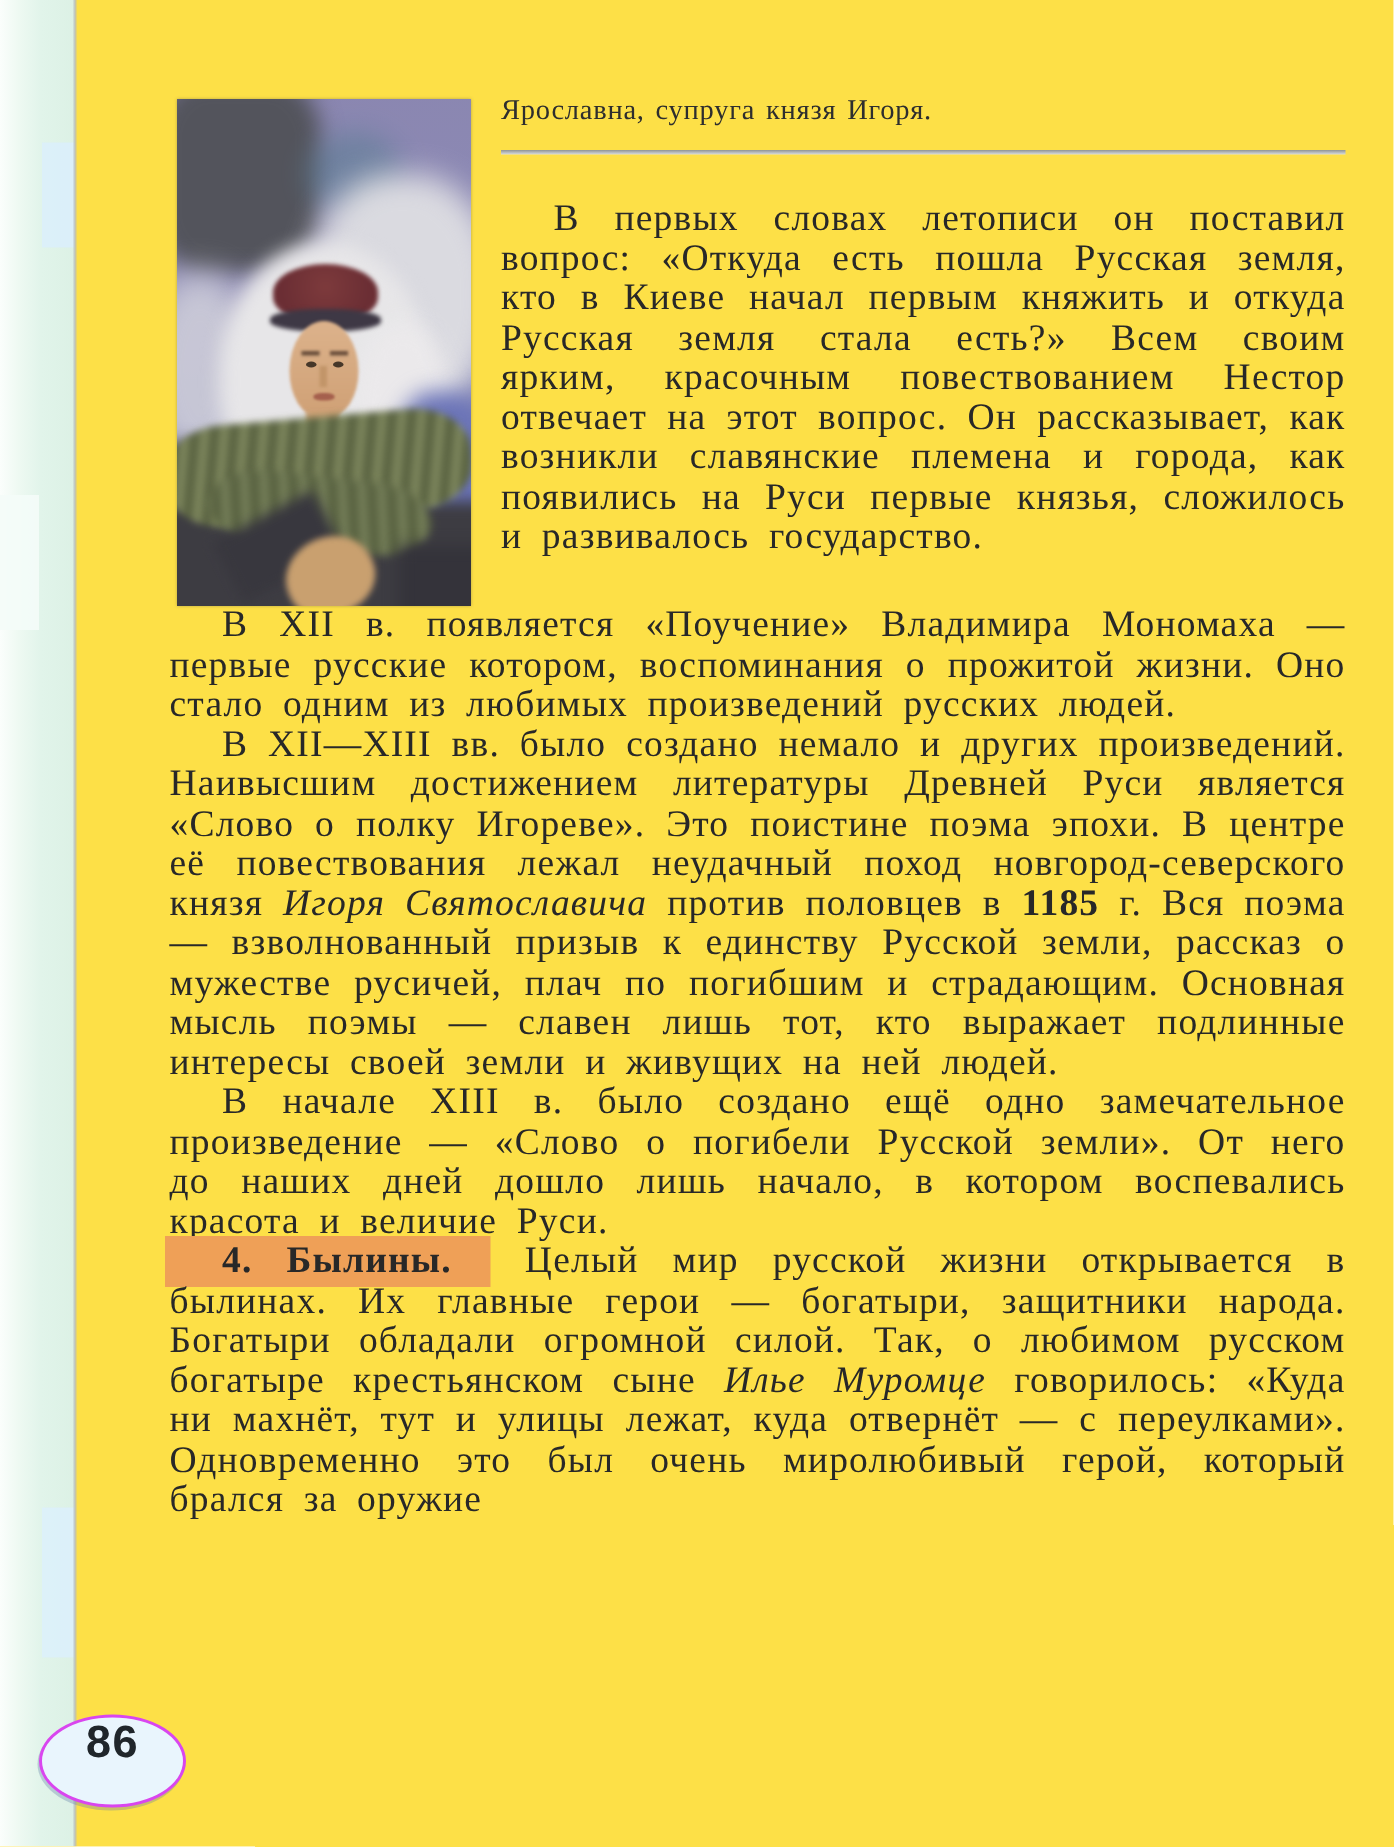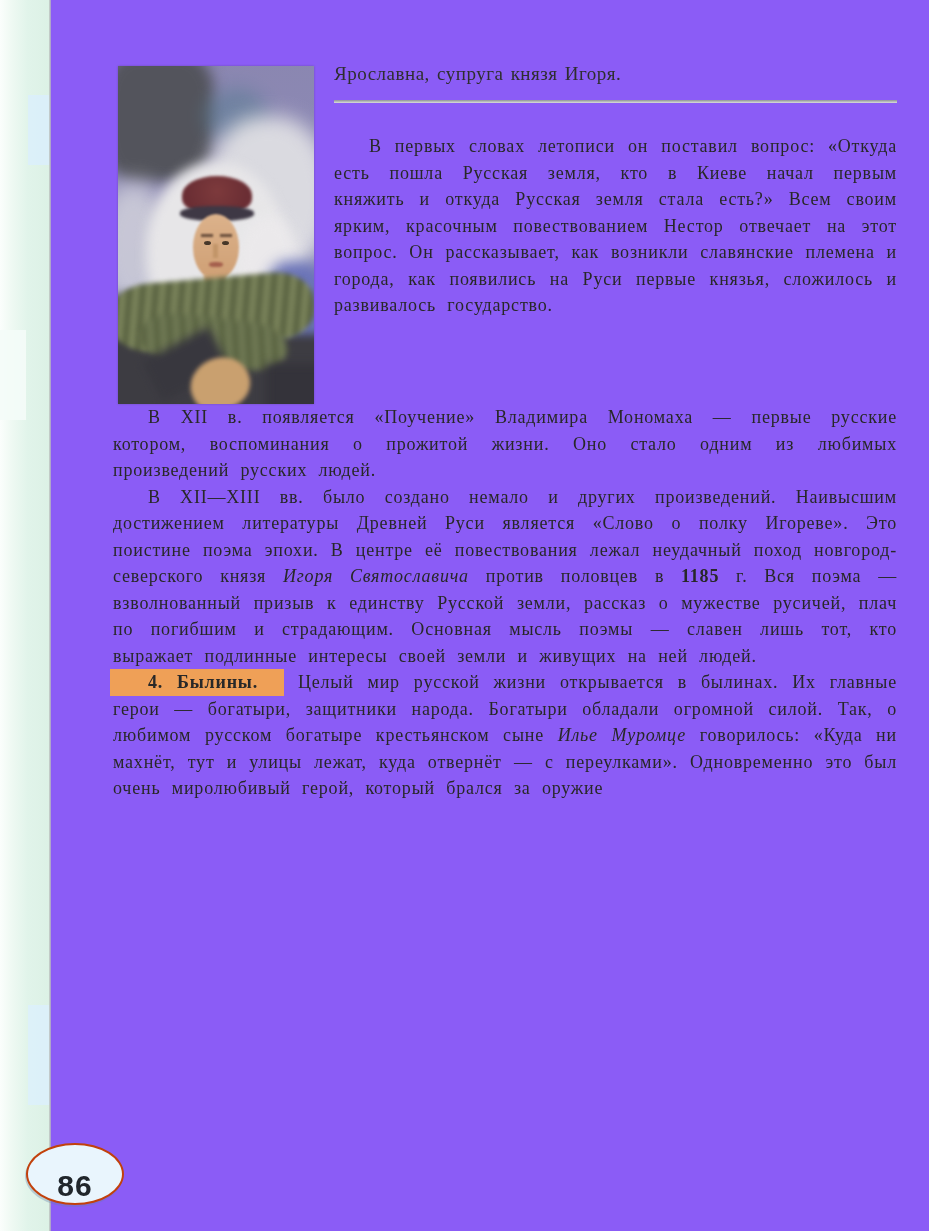--- a/index.html
+++ b/index.html
@@ -1,18 +1,18 @@
 <!DOCTYPE html>
 <html><head>
 <meta charset="utf-8">
 <style>
   html,body { margin:0; padding:0; background:#ffffff; }
   .page {
     position:relative; width:929px; height:1231px; overflow:hidden;
-    background:#8b5cf6; font-family:"Liberation Serif", serif; color:#282828;text-decoration:underline;
+    background:#fde047; font-family:"Liberation Serif", serif; color:#282828;text-decoration:underline;
   }
   
   .edge-stripe { position:absolute; left:0; top:0; width:50px; height:1231px;
     background:linear-gradient(to right,#fbfefc 0%,#eef9f2 25%,#e1f4ea 55%,#dcf1e5 100%); }
   .edge-line { position:absolute; left:49px; top:0; width:2px; height:1231px; background:#b9bdbc; opacity:.75; }
   .edge-patch { position:absolute; background:#dcEFfb; }
   .edge-patch.p1 { left:28px; top:95px;  width:22px; height:70px;  background:#dbeefb; opacity:.85; }
   .edge-patch.p2 { left:28px; top:1005px; width:22px; height:100px; background:#dcf0fb; opacity:.85; }
   .edge-patch.p3 { left:0;    top:330px; width:26px; height:90px;  background:#f4fcf8; opacity:.9; }
 
@@ -50,32 +50,32 @@
   .pl-hand { left:72px; top:292px; width:60px; height:52px; background:#c9a06f; border-radius:50% 50% 45% 45%; transform:rotate(-24deg); filter:blur(2px); }
   .pl-dark-br { left:148px; top:298px; width:60px; height:55px; background:#34333a; filter:blur(5px); }
 
   
   .right-col { flex:1; margin-left:20px; min-width:0; }
   .caption { margin-top:2px; font-size:19px; line-height:28px; letter-spacing:.5px; word-spacing:2px; color:#2e2e2e; }
   .caption .it { font-style:italic; }
   .cap-rule { margin-top:12px; height:3px; background:linear-gradient(to bottom,#8f9494,#dadddd); }
 
   
-  .para { margin:0; font-size:18px; line-height:26.5px; letter-spacing:.8px; word-spacing:6px;
+  .para { margin:0; font-size:25px; line-height:26.5px; letter-spacing:.8px; word-spacing:6px;
           text-align:justify; text-indent:35px; }
   #intro-slot .para { margin-top:30px; }
   .run-i { font-style:italic; }
   .run-b { font-weight:bold; }
   .run-hl { font-weight:bold; background:#efa057; padding:3px 26px 4px 38px; margin-left:-38px; }
 
   
   .page-badge { position:absolute; left:26px; top:1143px; width:94px; height:58px;
-    border:2px solid #c2410c; border-radius:50%; background:#e9f5fd;
+    border:2px solid #d946ef; border-radius:50%; background:#e9f5fd;
     box-shadow:-1px 2px 0 rgba(100,130,170,.35);
-    display:flex; align-items:flex-end; justify-content:center;
+    display:flex; align-items:flex-start; justify-content:center;
     font-family:"Liberation Sans", sans-serif; font-weight:bold; font-size:30px;
     color:#20262b; letter-spacing:1px; }
 </style>
 </head>
 <body>
 
 <div class="page">
 
   <div class="edge-stripe"></div>
   <div class="edge-patch p1"></div>
@@ -122,20 +122,21 @@
         <div id="intro-slot">
             <p class="para"><span>В первых словах летописи он поставил вопрос: «Откуда есть пошла Русская земля, кто в Киеве начал первым княжить и откуда Русская земля стала есть?» Всем своим ярким, красочным повествованием Нестор отвечает на этот вопрос. Он рассказывает, как возникли славянские племена и города, как появились на Руси первые князья, сложилось и развивалось государство.</span></p>
           </div>
       </div>
 
     </div>
 
     <div id="body-slot">
         <p class="para"><span>В XII в. появляется «Поучение» Владимира Мономаха — первые русские котором, воспоминания о прожитой жизни. Оно стало одним из любимых произведений русских людей.</span></p>
         <p class="para"><span>В XII—XIII вв. было создано немало и других произведений. Наивысшим достижением литературы Древней Руси является «Слово о полку Игореве». Это поистине поэма эпохи. В центре её повествования лежал неудачный поход новгород-северского князя </span><span class="run-i">Игоря Святославича</span><span> против половцев в </span><span class="run-b">1185</span><span> г. Вся поэма — взволнованный призыв к единству Русской земли, рассказ о мужестве русичей, плач по погибшим и страдающим. Основная мысль поэмы — славен лишь тот, кто выражает подлинные интересы своей земли и живущих на ней людей.</span></p>
+        <p class="para"><span>В начале XIII в. было создано ещё одно замечательное произведение — «Слово о погибели Русской земли». От него до наших дней дошло лишь начало, в котором воспевались красота и величие Руси.</span></p>
         <p class="para"><span class="run-hl">4. Былины.</span><span> Целый мир русской жизни открывается в былинах. Их главные герои — богатыри, защитники народа. Богатыри обладали огромной силой. Так, о любимом русском богатыре крестьянском сыне </span><span class="run-i">Илье Муромце</span><span> говорилось: «Куда ни махнёт, тут и улицы лежат, куда отвернёт — с переулками». Одновременно это был очень миролюбивый герой, который брался за оружие</span></p>
       </div>
 
   </div>
 
   <div class="page-badge">
     <span>86</span>
   </div>
 
 </div>

